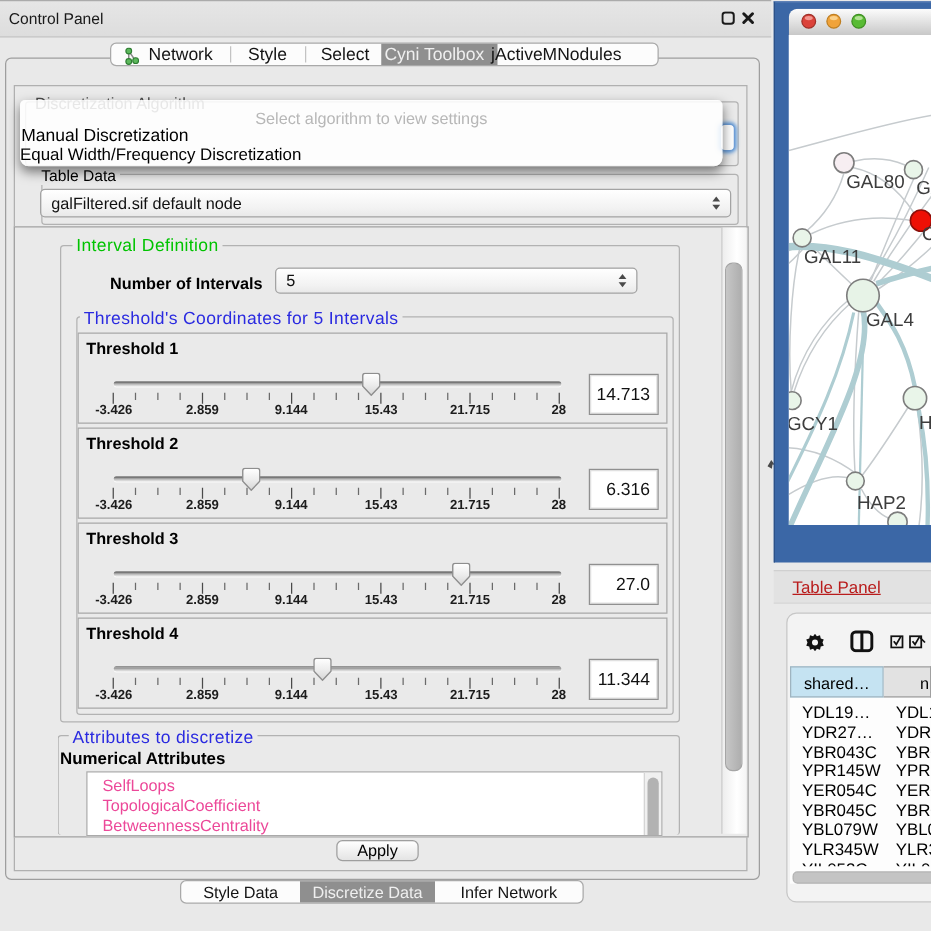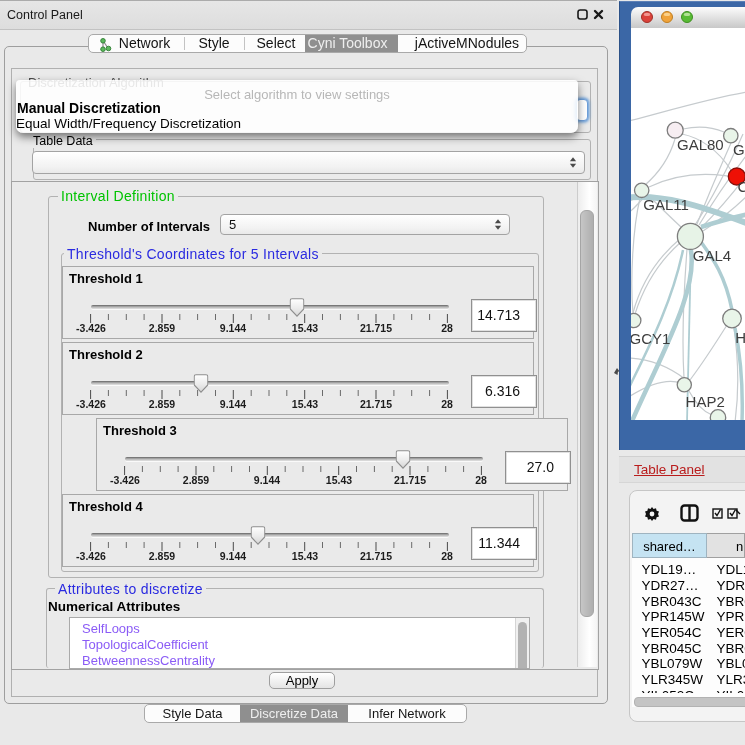--- a/index.html
+++ b/index.html
@@ -12,21 +12,21 @@
   .combo{position:absolute;background:linear-gradient(#ffffff,#f2f2f2 70%,#e9e9e9);
          border:1px solid #a3a3a3;border-radius:4px;font-size:13px;color:#111;}
   .combo .txt{position:absolute;left:8px;top:3px;}
   .arrows{position:absolute;right:7px;top:4px;width:8px;height:13px;}
   .thpanel{position:absolute;left:62px;width:470px;height:71px;border:1px solid #a8a8a8;background:#eaeaea;}
   .thtitle{position:absolute;left:6px;top:4px;font-weight:bold;font-size:13px;color:#000;}
   .groove{position:absolute;left:28px;top:38px;width:358px;height:4px;border-radius:2px;
           background:linear-gradient(#787878 0 25%,#a2a2a2 25% 50%,#c0c0c0 50% 75%,#d8d8d8 75% 100%);box-shadow:0 1px 0 #fafafa;}
   .vbox{position:absolute;left:408px;top:32px;width:48px;height:31px;background:#fff;
         border:1px solid #909090;box-shadow:inset 0 0 0 1px #e0e0e0;font-size:14px;color:#111;
-        text-align:right;line-height:31px;padding-right:16px;}
+        text-align:right;line-height:31px;padding-right:6px;}
   .ticklbl{position:absolute;top:55px;font-size:10.5px;font-weight:bold;color:#1c1c1c;transform:translateX(-50%);}
   .thumb{position:absolute;top:31px;width:15px;height:19px;transform:translateX(-50%);}
   .tabstrip{position:absolute;background:#fcfcfc;border:1px solid #a9a9a9;border-radius:5px;
             font-size:13.5px;color:#141414;z-index:6;}
   .seltab{position:absolute;top:0;bottom:0;background:#8f8f8f;color:#efefef;text-align:center;}
   .tabtxt{position:absolute;top:0;bottom:0;text-align:center;}
   .cell{position:absolute;font-size:13.5px;color:#000;white-space:nowrap;}
 </style>
 </head>
 <body>
@@ -40,21 +40,21 @@
 </svg>
 <svg class="abs" style="left:593px;top:9px" width="11" height="11" viewBox="0 0 11 11">
   <path d="M2 2 L9 9 M9 2 L2 9" stroke="#1a1a1a" stroke-width="2.4" stroke-linecap="round"></path>
 </svg>
 
 <div class="tabstrip" style="left:88px;top:34px;width:437px;height:17px;font-size:14px;">
   <div class="seltab" style="left:216px;width:93px;line-height:17px;text-indent:-8px;">Cyni Toolbox</div>
   <div class="tabtxt" style="left:27px;width:57px;line-height:17px;">Network</div>
   <div class="tabtxt" style="left:90px;width:70px;line-height:17px;">Style</div>
   <div class="tabtxt" style="left:152px;width:70px;line-height:17px;">Select</div>
-  <div class="tabtxt" style="left:314px;width:128px;line-height:17px;">jActiveMNodules</div>
+  <div class="tabtxt" style="left:292px;width:128px;line-height:17px;">jActiveMNodules</div>
   <div class="abs" style="left:95px;top:2px;width:1px;height:13px;background:#c3c3c3;"></div>
   <div class="abs" style="left:155px;top:2px;width:1px;height:13px;background:#c3c3c3;"></div>
   <svg class="abs" style="left:10px;top:3px" width="13" height="14" viewBox="0 0 13 14">
     <path d="M4 3 L4 11 M4.5 3.5 L9 10" stroke="#8a8a8a" stroke-width="1.2" fill="none"></path>
     <circle cx="4" cy="2.8" r="2.3" fill="#5cb85c" stroke="#2e7d32" stroke-width="0.9"></circle>
     <circle cx="4" cy="11.2" r="2.3" fill="#5cb85c" stroke="#2e7d32" stroke-width="0.9"></circle>
     <circle cx="9.5" cy="10.5" r="2.3" fill="#5cb85c" stroke="#2e7d32" stroke-width="0.9"></circle>
   </svg>
 </div>
 
@@ -66,26 +66,27 @@
 <div class="grp" style="left:20px;top:81px;width:569px;height:50px;"></div>
 
 <div class="abs" style="left:28px;top:75px;font-size:13px;color:#4a4a4a;">Discretization Algorithm</div>
 
 <div class="abs" style="left:576px;top:99px;width:10px;height:20px;background:#fff;
      border:1.5px solid #6f9fd8;border-radius:4px;box-shadow:0 0 3px 1.5px rgba(90,150,215,.9);"></div>
 
 <div class="abs" style="left:16px;top:80px;width:562px;height:53px;background:rgba(255,255,255,0.87);
      border-radius:4px 4px 7px 7px;box-shadow:0 4px 9px rgba(0,0,0,0.5);z-index:5;"></div>
 <div class="abs" style="left:16px;top:87px;width:562px;text-align:center;font-size:13px;color:#b7b7b7;z-index:5;">Select algorithm to view settings</div>
-<div class="abs" style="left:17px;top:100px;font-size:14px;font-weight:bold;color:#000;z-index:5;">Manual Discretization</div>
+<div class="abs" style="left:17px;top:100px;font-size:14px;font-weight:normal;color:#000;z-index:5;">Manual Discretization</div>
 <div class="abs" style="left:16px;top:116px;font-size:13.5px;color:#000;z-index:5;">Equal Width/Frequency Discretization</div>
 
 <div class="grp" style="left:33px;top:139px;width:556px;height:39px;"></div>
 <div class="grpTitle" style="left:30px;top:134px;color:#000;font-size:12.5px;letter-spacing:0;">Table Data</div>
 <div class="combo" style="left:32px;top:151px;width:551px;height:21px;">
+  <span class="txt">galFiltered.sif default node</span>
   <svg class="arrows" viewBox="0 0 9 14">
     <path d="M4.5 1 L8 5.5 L1 5.5 Z" fill="#4a4a4a"></path>
     <path d="M4.5 13 L8 8.5 L1 8.5 Z" fill="#4a4a4a"></path>
   </svg>
 </div>
 
 <div class="abs" style="left:11px;top:181px;width:586px;height:487px;border:1px solid #a2a2a2;background:#eaeaea;"></div>
 
 <div class="abs" style="left:577px;top:182px;width:19px;height:485px;
      background:linear-gradient(to right,#ededed,#ffffff 60%,#f4f4f4);border-left:1px solid #cccccc;"></div>
@@ -145,21 +146,21 @@
   <div class="ticklbl" style="left:99px;">2.859</div>
   <div class="ticklbl" style="left:170px;">9.144</div>
   <div class="ticklbl" style="left:242px;">15.43</div>
   <div class="ticklbl" style="left:313px;">21.715</div>
   <div class="ticklbl" style="left:384px;">28</div>
   <svg class="thumb" style="left:138.4px;" width="15" height="19" viewBox="0 0 15 19">
     <path d="M 2.5 0.7 L 12.5 0.7 Q 14.3 0.7 14.3 2.5 L 14.3 11 L 7.5 18.2 L 0.7 11 L 0.7 2.5 Q 0.7 0.7 2.5 0.7 Z" fill="url(#tg)" stroke="#8e8e8e" stroke-width="1.1"></path>
   </svg>
   <div class="vbox">6.316</div>
 </div>
-<div class="thpanel" style="top:418px;margin-left:34px;">
+<div class="thpanel" style="top:418px;">
   <div class="thtitle">Threshold 3</div>
   <div class="groove"></div>
   <svg style="position:absolute;left:0;top:47px;" width="470" height="10" viewBox="0 0 470 10">
     <path d="M 27.6 0 V 9 M 99.0 0 V 9 M 170.3 0 V 9 M 241.7 0 V 9 M 313.0 0 V 9 M 384.4 0 V 9" stroke="#4a4a4a" stroke-width="1"></path>
     <path d="M 45.4 0 V 6 M 63.3 0 V 6 M 81.1 0 V 6 M 116.8 0 V 6 M 134.6 0 V 6 M 152.5 0 V 6 M 188.2 0 V 6 M 206.0 0 V 6 M 223.8 0 V 6 M 259.5 0 V 6 M 277.4 0 V 6 M 295.2 0 V 6 M 330.9 0 V 6 M 348.7 0 V 6 M 366.6 0 V 6" stroke="#6a6a6a" stroke-width="1"></path>
   </svg>
   <div class="ticklbl" style="left:28px;">-3.426</div>
   <div class="ticklbl" style="left:99px;">2.859</div>
   <div class="ticklbl" style="left:170px;">9.144</div>
   <div class="ticklbl" style="left:242px;">15.43</div>
@@ -186,21 +187,21 @@
   <svg class="thumb" style="left:194.5px;" width="15" height="19" viewBox="0 0 15 19">
     <path d="M 2.5 0.7 L 12.5 0.7 Q 14.3 0.7 14.3 2.5 L 14.3 11 L 7.5 18.2 L 0.7 11 L 0.7 2.5 Q 0.7 0.7 2.5 0.7 Z" fill="url(#tg)" stroke="#8e8e8e" stroke-width="1.1"></path>
   </svg>
   <div class="vbox">11.344</div>
 </div>
 
 <div class="grp" style="left:46px;top:588px;width:496px;height:79px;border-bottom:none;"></div>
 <div class="grpTitle" style="left:55px;top:582px;color:#2a2ae0;">Attributes to discretize</div>
 <div class="abs" style="left:48px;top:599px;font-size:13.5px;font-weight:bold;color:#000;">Numerical Attributes</div>
 <div class="abs" style="left:69px;top:617px;width:459px;height:50px;background:#fff;border:1px solid #aaaaaa;overflow:hidden;">
-  <div style="position:absolute;left:12px;top:3px;font-size:13px;color:#8b5cf6;line-height:16px;">
+  <div style="position:absolute;left:12px;top:3px;font-size:13px;color:#ec4899;line-height:16px;">
     SelfLoops<br>TopologicalCoefficient<br>BetweennessCentrality
   </div>
   <div style="position:absolute;right:0;top:0;width:13px;height:100%;background:#f0f0f0;border-left:1px solid #d5d5d5;"></div>
   <div style="position:absolute;right:2px;top:4px;width:9px;height:60px;border-radius:5px;background:#b2b2b2;"></div>
 </div>
 
 <div class="abs" style="left:269px;top:672px;width:64px;height:15px;border:1px solid #9f9f9f;border-radius:5px;
      background:linear-gradient(#ffffff,#e4e4e4);text-align:center;line-height:15px;font-size:13px;color:#000;">Apply</div>
 
 <div class="tabstrip" style="left:144px;top:704px;width:321px;height:17px;font-size:13px;">

